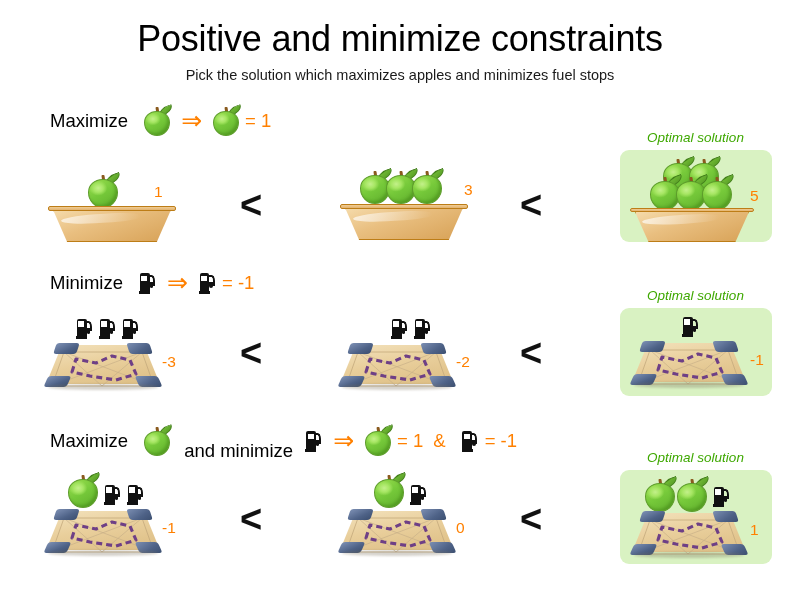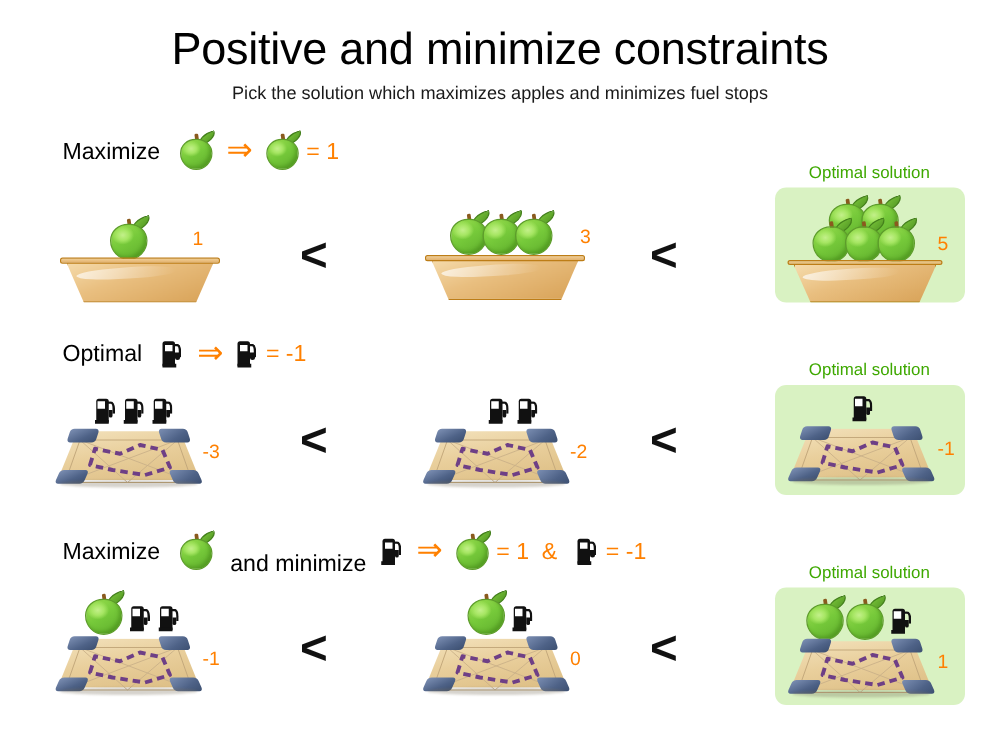--- a/index.html
+++ b/index.html
@@ -271,20 +271,21 @@
     line-height: 1;
   }
 
   
   .optimal-label {
     position: absolute;
     color: #3ea800;
     font-size: 13.5px;
     text-align: center;
     width: 175px;
+    font-style: italic;
   }
   .optimal-panel {
     position: absolute;
     background: #d9f2c2;
     border-radius: 9px;
   }
 
   
   .cell { position: absolute; }
 </style>
@@ -386,21 +387,21 @@
         <div class="rim"></div>
         <div class="shine"></div>
     </div>
     <span class="value" style="left:130px; top:38px;">5</span>
   </div>
 </div>
 
 <div class="row row-2">
 
   <div class="objective">
-    <span class="word">Optimal</span>
+    <span class="word">Minimize</span>
     <span class="pump gap-l" style="width:17px;height:21px;">
       <span class="tank"></span>
         <span class="window"></span>
         <span class="base"></span>
         <span class="hose"></span>
         <span class="nozzle"></span>
     </span>
     <span class="arrow">⇒</span>
     <span class="pump" style="width:17px;height:21px;">
       <span class="tank"></span>

